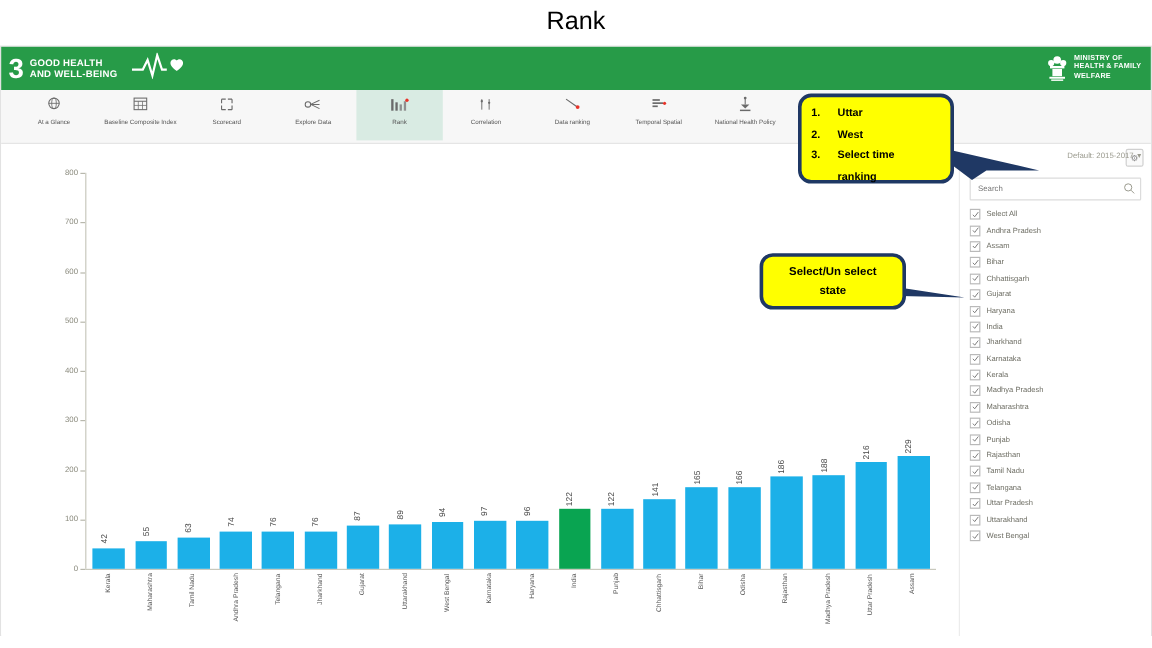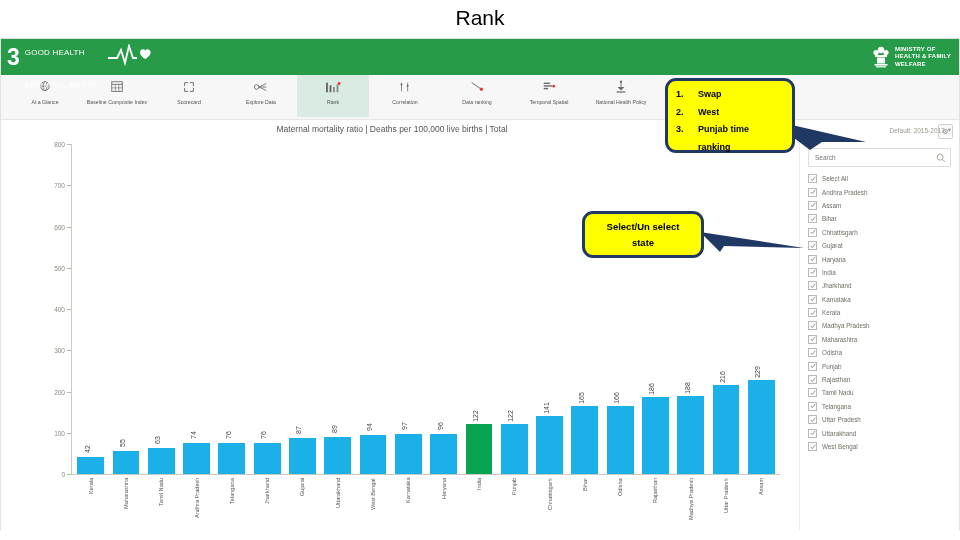--- a/index.html
+++ b/index.html
@@ -25,21 +25,21 @@
     box-sizing:border-box;
   }
 
   
   .banner{
     position:relative;height:36px;background:#279b48;
     display:flex;align-items:center;justify-content:space-between;
   }
   .sdg{display:flex;align-items:center;gap:5px;padding-left:6px;}
   .sdg-num{font-size:23px;font-weight:bold;color:#fff;line-height:1;font-family:"Liberation Sans",sans-serif;}
-  .sdg-txt{font-size:8px;font-weight:normal;color:#fff;line-height:9px;letter-spacing:.2px;margin-top:23px;}
+  .sdg-txt{font-size:8px;font-weight:bold;color:#fff;line-height:9px;letter-spacing:.2px;}
   .sdg-icon{margin-left:6px;}
 
   .ministry{display:flex;align-items:center;gap:5px;padding-right:8px;}
   .emblem{width:18px;height:26px;}
   .ministry-txt{font-size:6px;font-weight:bold;color:#fff;line-height:7.5px;letter-spacing:.2px;}
 
   
   .toolbar{
     height:44px;background:#f7f7f7;border-bottom:1px solid #e5e5e5;
     display:flex;align-items:flex-start;padding-left:8px;gap:0px;
@@ -130,21 +130,21 @@
   .slbl{font-size:6.3px;color:#6e6e64;white-space:nowrap;}
 
   
   .callout{
     position:absolute;background:#ffff00;border:3px solid #1f3864;
     border-radius:11px;z-index:20;box-sizing:border-box;
   }
   #callout-actions{left:665px;top:78px;width:130px;height:75px;padding:5px 6px 0 8px;}
   #callout-actions .crow{display:flex;font-size:9px;font-weight:bold;color:#000;line-height:17.5px;}
   #callout-actions .cnum{width:22px;}
-  #callout-select{left:582px;top:211px;width:122px;height:47px;
+  #callout-select{left:633px;top:211px;width:122px;height:47px;
     display:flex;align-items:center;justify-content:center;}
   #callout-select span{font-size:9.5px;font-weight:bold;color:#000;text-align:center;line-height:16px;}
   .arrow{position:absolute;z-index:19;}
 </style>
 </head>
 <body>
 
 <div class="slide-title">Rank</div>
 
 <div class="app">
@@ -276,21 +276,20 @@
             <rect x="3" y="13" width="10" height="1.4" fill="#6a6a6a"></rect>
             <circle cx="8" cy="2" r="1.3" fill="#6a6a6a"></circle>
           </svg>
         </div>
         <div class="tool-lbl">National Health Policy</div>
       </div>
     </div>
 
   <div class="panel">
 
-    <div class="chart-header">Maternal mortality ratio | Deaths per 100,000 live births | Total</div>
     <div class="corner-btn">⚙</div>
 
     <div class="plot">
       <div class="yaxis" id="yaxis">
           <div class="ytick" style="top: 330px;">0</div>
           <div class="ytickline" style="top: 330px;"></div>
           <div class="ytick" style="top: 288.75px;">100</div>
           <div class="ytickline" style="top: 288.75px;"></div>
           <div class="ytick" style="top: 247.5px;">200</div>
           <div class="ytickline" style="top: 247.5px;"></div>
@@ -664,29 +663,29 @@
   </div>
 </div>
 
 <svg class="arrow" style="left:770px;top:112px;" width="110" height="42">
   <polygon points="0,8 96,30 52,30 40,38" fill="#1f3864"></polygon>
 </svg>
 <div class="callout" id="callout-actions">
   <div id="actions-rows">
       <div class="crow">
         <span class="cnum">1.</span>
-        <span>Swap</span>
+        <span>Uttar</span>
       </div>
       <div class="crow">
         <span class="cnum">2.</span>
         <span>West</span>
       </div>
       <div class="crow">
         <span class="cnum">3.</span>
-        <span>Punjab time</span>
+        <span>Select time</span>
       </div>
       <div class="crow">
         <span class="cnum"></span>
         <span>ranking</span>
       </div>
     </div>
 </div>
 
 <svg class="arrow" style="left:700px;top:228px;" width="110" height="26">
   <polygon points="0,4 104,20 24,18 20,24" fill="#1f3864"></polygon>

